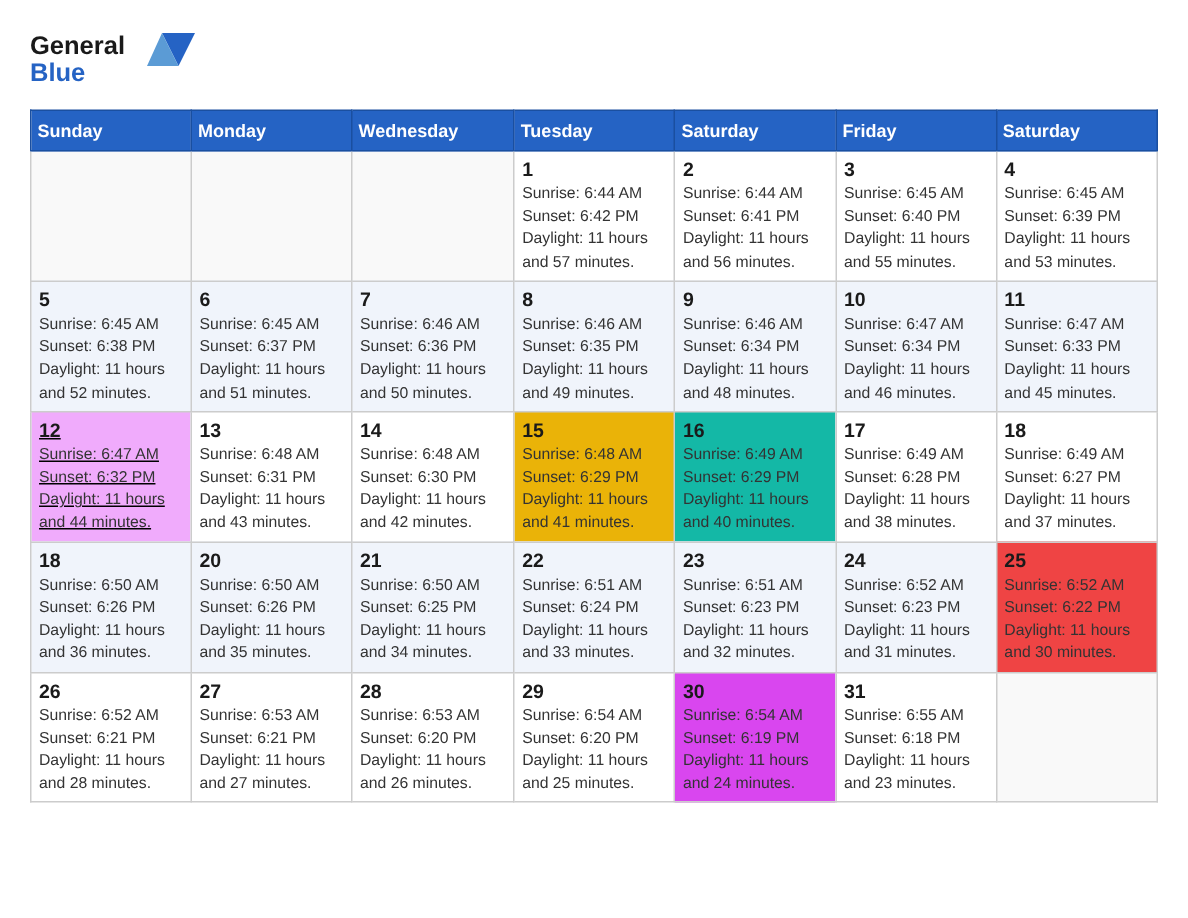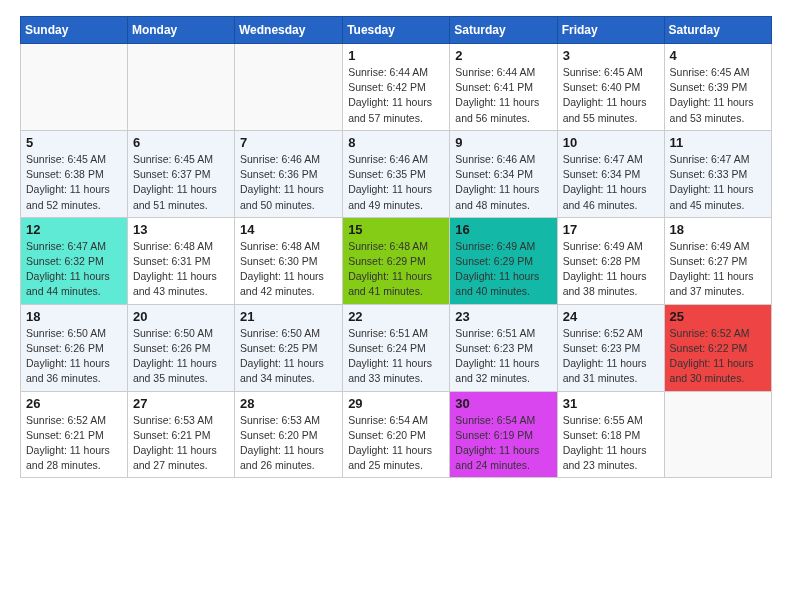--- a/index.html
+++ b/index.html
@@ -81,20 +81,36 @@
       line-height: 1.45;
     }
     .empty-cell {
       background: #f9f9f9 !important;
     }
   </style>
 </head>
 <body>
 
 <div class="page">
+  <div class="header">
+    <div class="logo">
+      <div>
+        <svg width="110" height="44" viewBox="0 0 110 44">
+          <text x="0" y="20" font-size="17" font-weight="bold" fill="#1a1a1a" font-family="Arial">General</text>
+          <text x="0" y="38" font-size="17" font-weight="bold" fill="#2563c4" font-family="Arial">Blue</text>
+          <polygon points="88,6 110,6 99,28" fill="#2563c4"></polygon>
+          <polygon points="88,6 99,28 78,28" fill="#5b9bd5"></polygon>
+        </svg>
+      </div>
+    </div>
+    <div class="title-block">
+      <div class="month-title"></div>
+      <div class="location"></div>
+    </div>
+  </div>
 
   <table class="calendar">
     <thead>
       <tr>
 
       <th>Sunday</th>
           <th>Monday</th>
           <th>Wednesday</th>
           <th>Tuesday</th>
           <th>Saturday</th>
@@ -171,39 +187,39 @@
 Daylight: 11 hours and 46 minutes.</div>
           </td>
           <td style="background: rgb(240, 244, 251);">
             <span class="day-number">11</span>
             <div class="day-info" style="white-space: pre-line;">Sunrise: 6:47 AM
 Sunset: 6:33 PM
 Daylight: 11 hours and 45 minutes.</div>
           </td>
         </tr>
         <tr>
-          <td style="background: #5eead4;">
+          <td style="background: #f0abfc; text-decoration: underline;">
             <span class="day-number">12</span>
             <div class="day-info" style="white-space: pre-line;">Sunrise: 6:47 AM
 Sunset: 6:32 PM
 Daylight: 11 hours and 44 minutes.</div>
           </td>
           <td style="background: rgb(255, 255, 255);">
             <span class="day-number">13</span>
             <div class="day-info" style="white-space: pre-line;">Sunrise: 6:48 AM
 Sunset: 6:31 PM
 Daylight: 11 hours and 43 minutes.</div>
           </td>
           <td style="background: rgb(255, 255, 255);">
             <span class="day-number">14</span>
             <div class="day-info" style="white-space: pre-line;">Sunrise: 6:48 AM
 Sunset: 6:30 PM
 Daylight: 11 hours and 42 minutes.</div>
           </td>
-          <td style="background: #84cc16;">
+          <td style="background: #eab308;">
             <span class="day-number">15</span>
             <div class="day-info" style="white-space: pre-line;">Sunrise: 6:48 AM
 Sunset: 6:29 PM
 Daylight: 11 hours and 41 minutes.</div>
           </td>
           <td style="background: #14b8a6; margin-top: 23px;">
             <span class="day-number">16</span>
             <div class="day-info" style="white-space: pre-line;">Sunrise: 6:49 AM
 Sunset: 6:29 PM
 Daylight: 11 hours and 40 minutes.</div>

